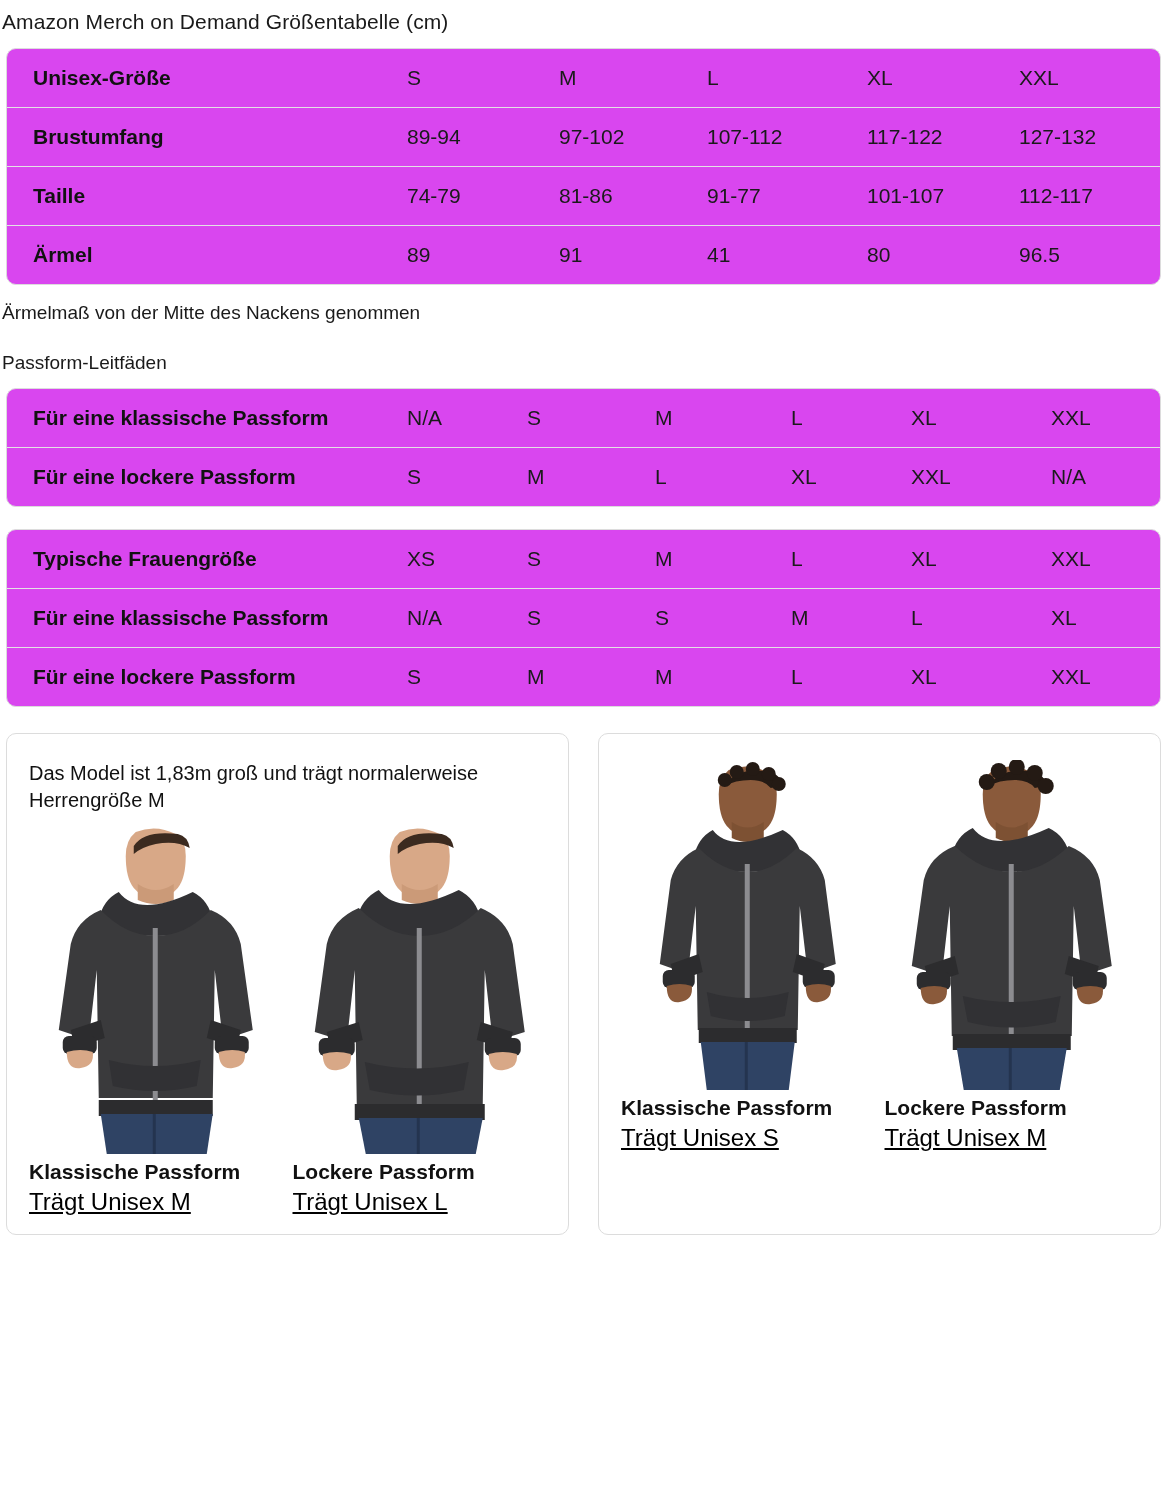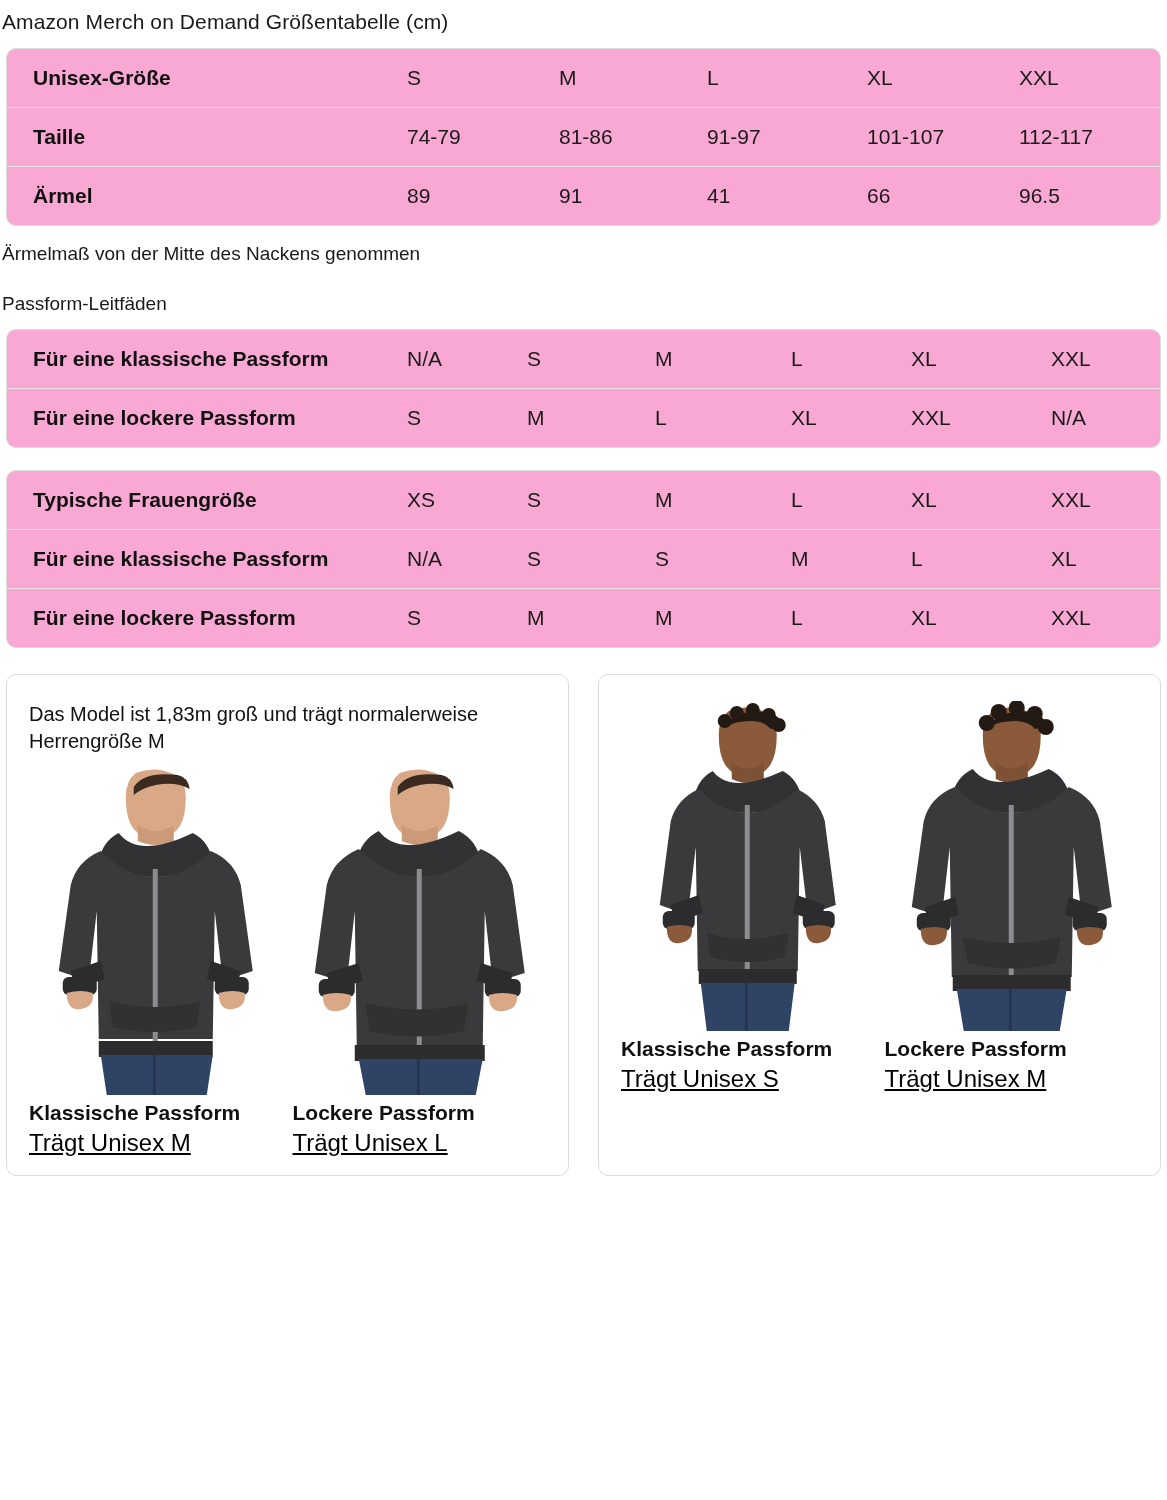--- a/index.html
+++ b/index.html
@@ -23,21 +23,21 @@
   .title {
     font-size: 21px;
     color: #1a1a1a;
     padding: 10px 0 14px 2px;
     letter-spacing: 0.1px;
   }
   .card {
     border: 1px solid #dcdcdc;
     border-radius: 10px;
     margin: 0 6px 0 6px;
-    background: #f9a8d4;
+    background: #d946ef;
     overflow: hidden;
   }
   table {
     width: 100%;
     border-collapse: collapse;
     table-layout: fixed;
   }
   .size-table td {
     padding: 17px 0 17px 0;
     font-size: 21px;
@@ -148,33 +148,41 @@
       <tbody>
         <tr>
           <td class="label">Unisex-Größe</td>
           <td class="val">S</td>
           <td class="val">M</td>
           <td class="val">L</td>
           <td class="val">XL</td>
           <td class="val">XXL</td>
         </tr>
         <tr>
+          <td class="label">Brustumfang</td>
+          <td class="val">89-94</td>
+          <td class="val">97-102</td>
+          <td class="val">107-112</td>
+          <td class="val">117-122</td>
+          <td class="val">127-132</td>
+        </tr>
+        <tr>
           <td class="label">Taille</td>
           <td class="val">74-79</td>
           <td class="val">81-86</td>
-          <td class="val">91-97</td>
+          <td class="val">91-77</td>
           <td class="val">101-107</td>
           <td class="val">112-117</td>
         </tr>
         <tr>
           <td class="label">Ärmel</td>
           <td class="val">89</td>
           <td class="val">91</td>
           <td class="val">41</td>
-          <td class="val">66</td>
+          <td class="val">80</td>
           <td class="val">96.5</td>
         </tr>
       </tbody>
     </table>
   </div>
 
   <div class="note">Ärmelmaß von der Mitte des Nackens genommen</div>
   <div class="section-label">Passform-Leitfäden</div>
 
   <div class="card">

